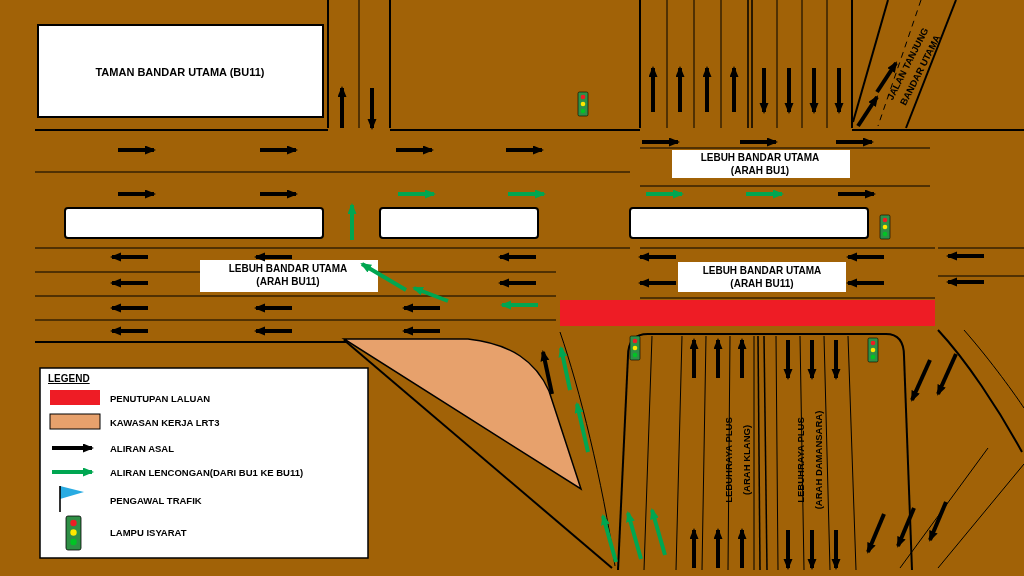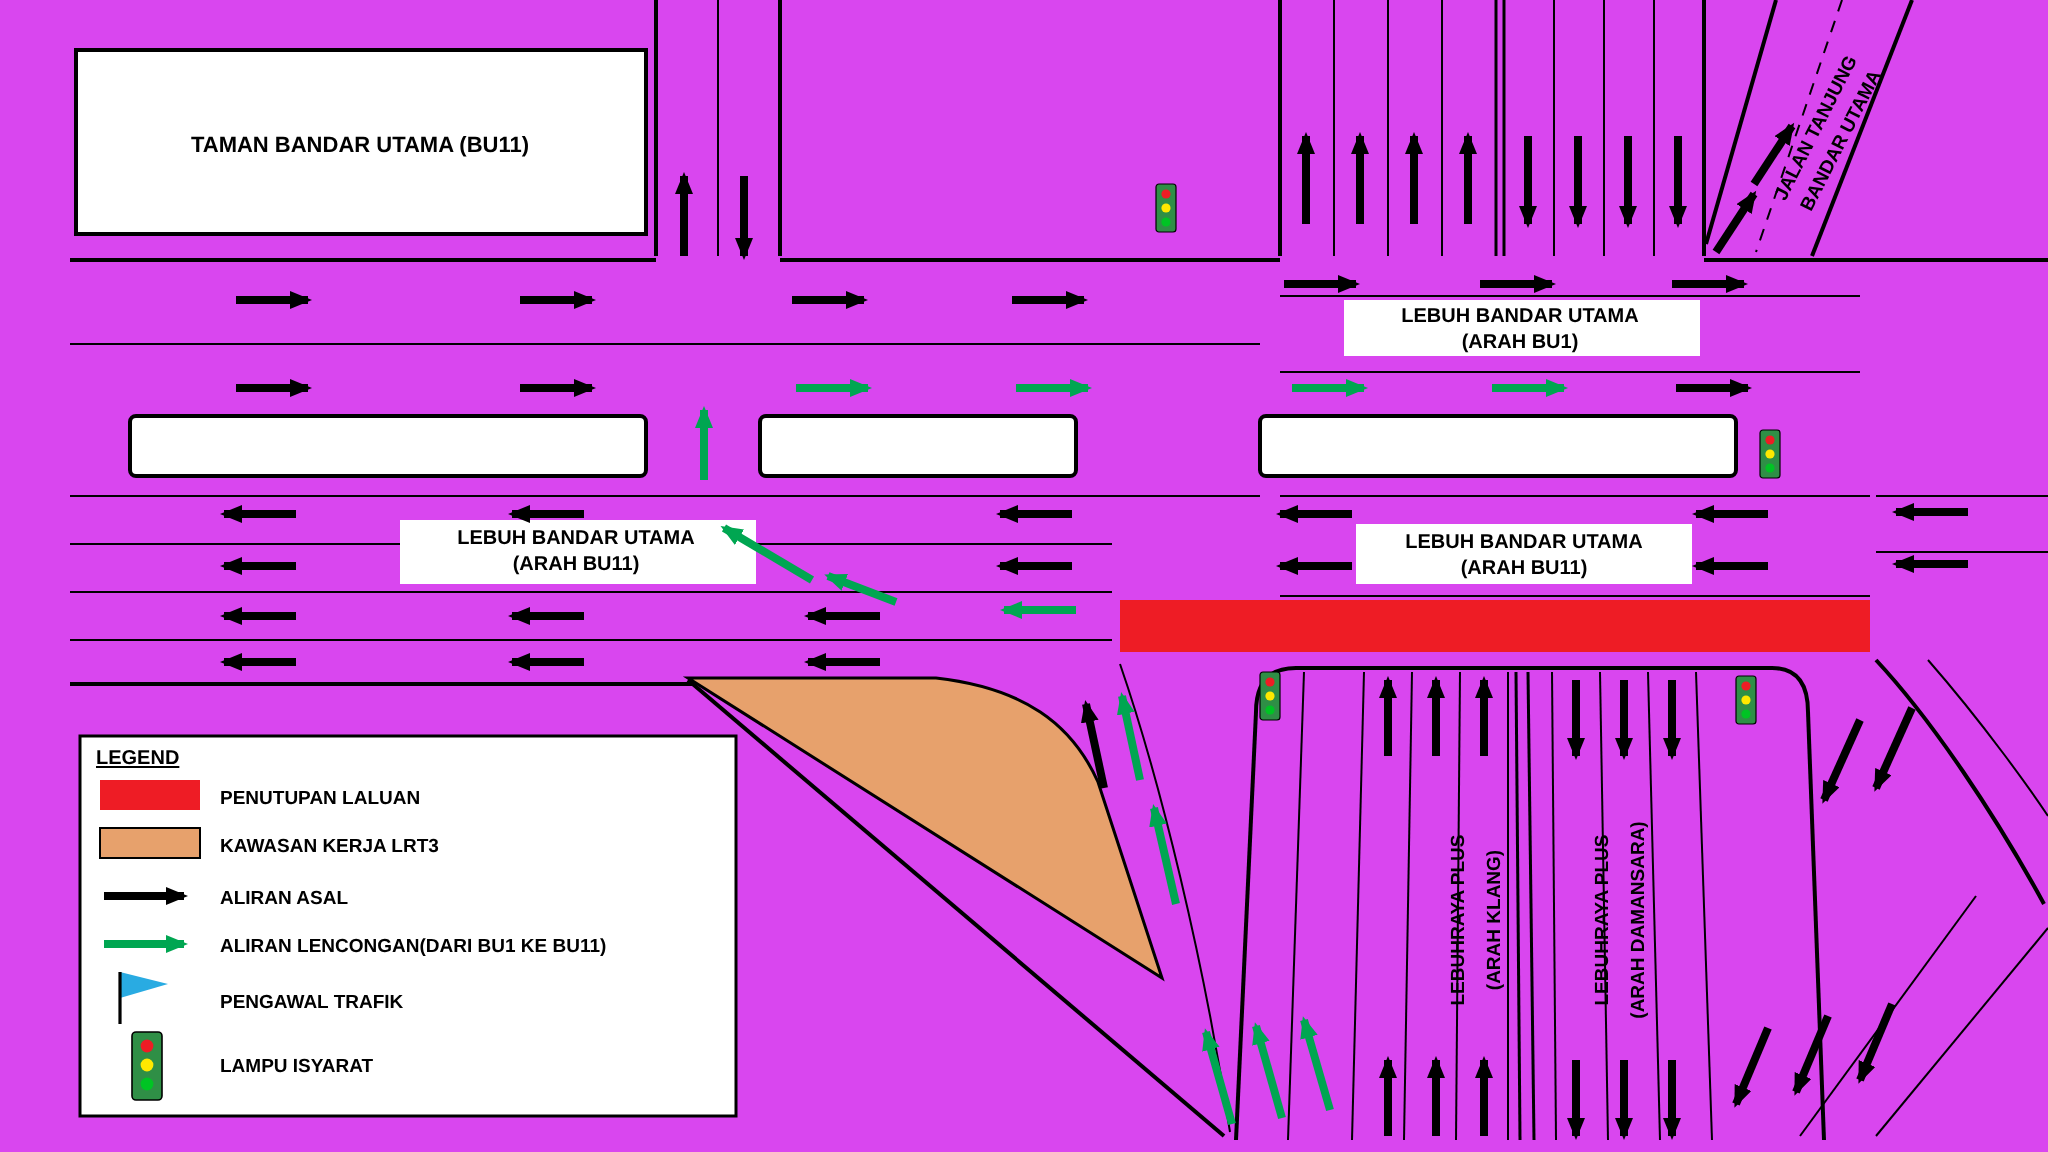--- a/index.html
+++ b/index.html
@@ -1,16 +1,16 @@
 <!DOCTYPE html>
 <html><head>
 <meta charset="utf-8">
 <style>
   html,body{margin:0;padding:0;background:#fff;}
-  #stage{position:relative;width:1024px;height:576px;background:#d946ef;overflow:hidden;
+  #stage{position:relative;width:1024px;height:576px;background:#a16207;overflow:hidden;
          font-family:"Liberation Sans",sans-serif;}
   svg text{font-family:"Liberation Sans",sans-serif;font-weight:bold;fill:#000;}
   .t11{font-size:11px;} .t10{font-size:10px;} .t9{font-size:9.5px;}
   .mid{text-anchor:middle;}
   .ln{stroke:#000;stroke-width:1;fill:none;}
   .ln15{stroke:#000;stroke-width:1.5;fill:none;}
   .ln2{stroke:#000;stroke-width:2;fill:none;}
   .dash{stroke:#000;stroke-width:1;fill:none;stroke-dasharray:6 5;}
   .ab{stroke:#000;stroke-width:4;fill:none;}
   .ag{stroke:#00A651;stroke-width:4;fill:none;}

